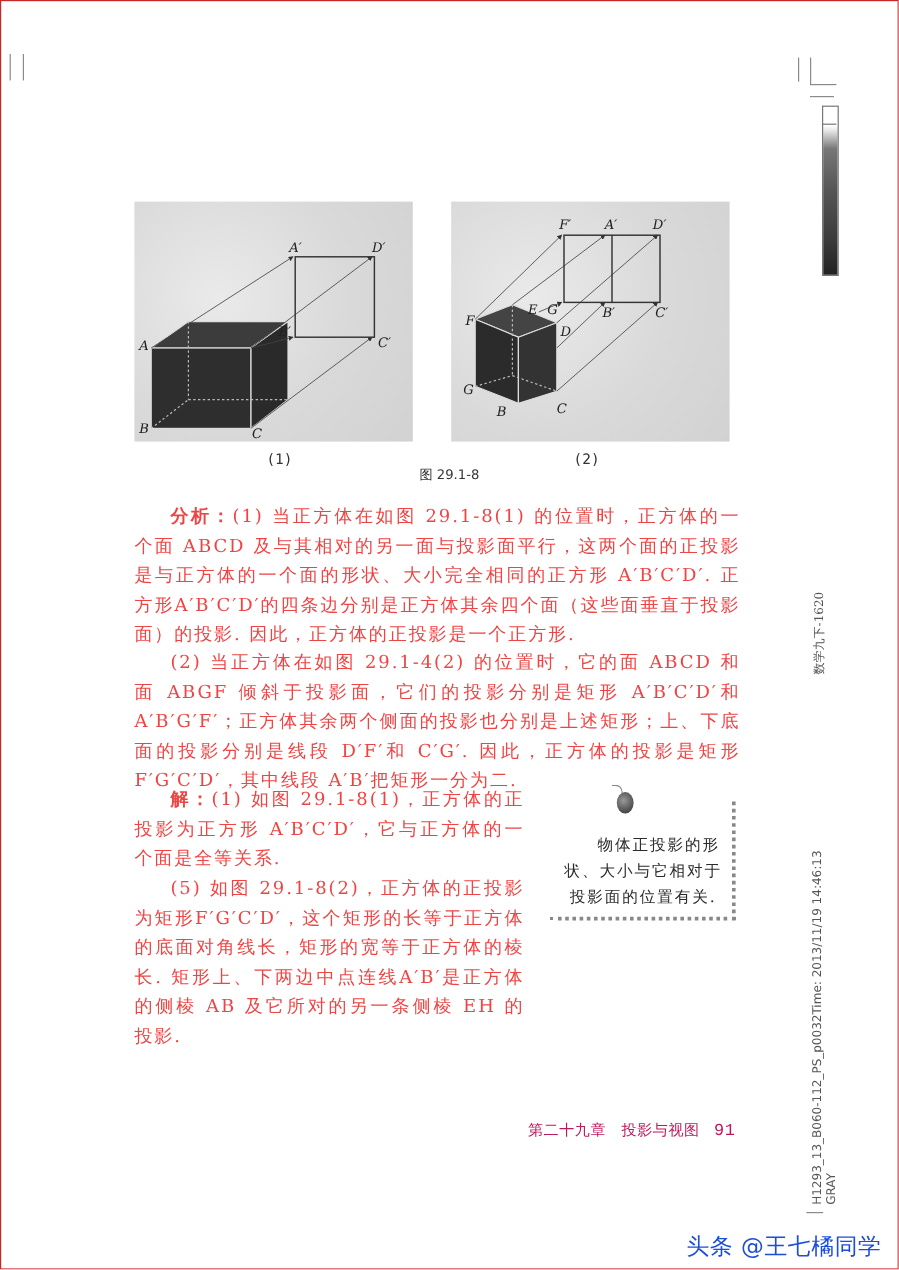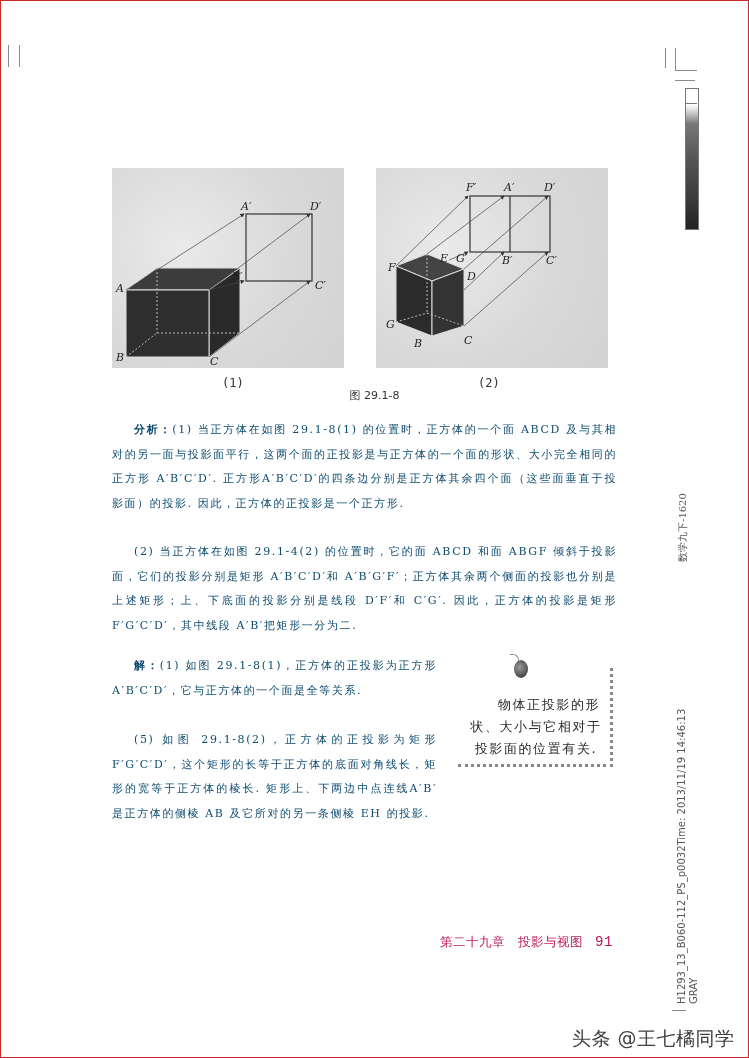--- a/index.html
+++ b/index.html
@@ -5,36 +5,36 @@
   html, body { margin:0; padding:0; }
   body { width:749px; height:1058px; background:#ffffff; position:relative; overflow:hidden;
          font-family:"DejaVu Serif", serif; color:#2a2a2a; }
   .frame { position:absolute; left:0; top:0; width:747px; height:1056px; border:1px solid #c62828; }
   .crop-mark { position:absolute; background:#8a8a8a; }
   .fig { position:absolute; top:168px; width:232px; height:200px;
          background: radial-gradient(circle at 30% 40%, #eaeaea 0%, #d9d9d9 55%, #d2d2d2 100%); }
   .fig svg { position:absolute; left:0; top:0; }
   .fig-cap { position:absolute; font-size:12px; color:#333; font-family:"DejaVu Sans Mono", monospace; }
   .figure-title { position:absolute; top:388px; left:0; width:749px; text-align:center; font-size:11px; color:#333; font-family:"DejaVu Sans", sans-serif; padding-left:0; }
-  .para { position:absolute; font-size:11px; line-height:24.5px; letter-spacing:1.6px; color:#0c4a6e; text-align:justify; }
+  .para { position:absolute; font-size:15px; line-height:24.5px; letter-spacing:1.6px; color:#ef4444; text-align:justify; }
   .para b { font-weight:bold; }
   .hint-box { position:absolute; left:458px; top:668px; width:152px; height:96px;
               border-right:3px dotted #888; border-bottom:3px dotted #888; }
   .hint-text { position:absolute; left:466px; top:694px; width:140px; font-size:13px; line-height:22px; letter-spacing:1.6px; color:#2b2b2b; }
   .hint-icon { position:absolute; left:514px; top:660px; width:14px; height:18px; border-radius:50%;
                background:radial-gradient(circle at 40% 40%, #999 0%, #555 60%, #333 100%); }
   .hint-icon::before { content:""; position:absolute; left:-4px; top:-6px; width:8px; height:6px; border-top:1px solid #888; border-right:1px solid #888; border-radius:0 6px 0 0; }
   .footer { position:absolute; top:934px; left:440px; font-size:12.5px; font-family:Liberation Mono, monospace; color:#be185d; letter-spacing:0.5px; }
   .footer .page { margin-left:12px; font-size:14px; }
   .vtext { position:absolute; transform-origin:left top; transform:rotate(-90deg); white-space:nowrap;
            font-family:"DejaVu Sans", sans-serif; color:#555; }
   .grayscale-bar { position:absolute; left:685px; top:88px; width:12px; height:140px;
                    border:1px solid #777; background:linear-gradient(#ffffff 0%, #ffffff 11%, #e8e8e8 14%, #777 25%, #555 50%, #3a3a3a 80%, #222 100%); }
   .grayscale-bar::before { content:""; position:absolute; left:-1px; top:14px; width:12px; height:1px; background:#777; }
-  .watermark { position:absolute; left:572px; top:1026px; font-size:19px; font-family:"DejaVu Sans", sans-serif; color:#404040; letter-spacing:0.5px; }
+  .watermark { position:absolute; left:572px; top:1026px; font-size:19px; font-family:"DejaVu Sans", sans-serif; color:#1d4ed8; letter-spacing:0.5px; }
 </style>
 </head>
 <body>
 
 <div class="frame"></div>
 
 <div class="crop-mark" style="left:8px;top:45px;width:1px;height:22px;"></div>
 <div class="crop-mark" style="left:19px;top:45px;width:1px;height:22px;"></div>
 <div class="crop-mark" style="left:665px;top:48px;width:1px;height:20px;"></div>
 <div class="crop-mark" style="left:675px;top:48px;width:1px;height:22px;"></div>

